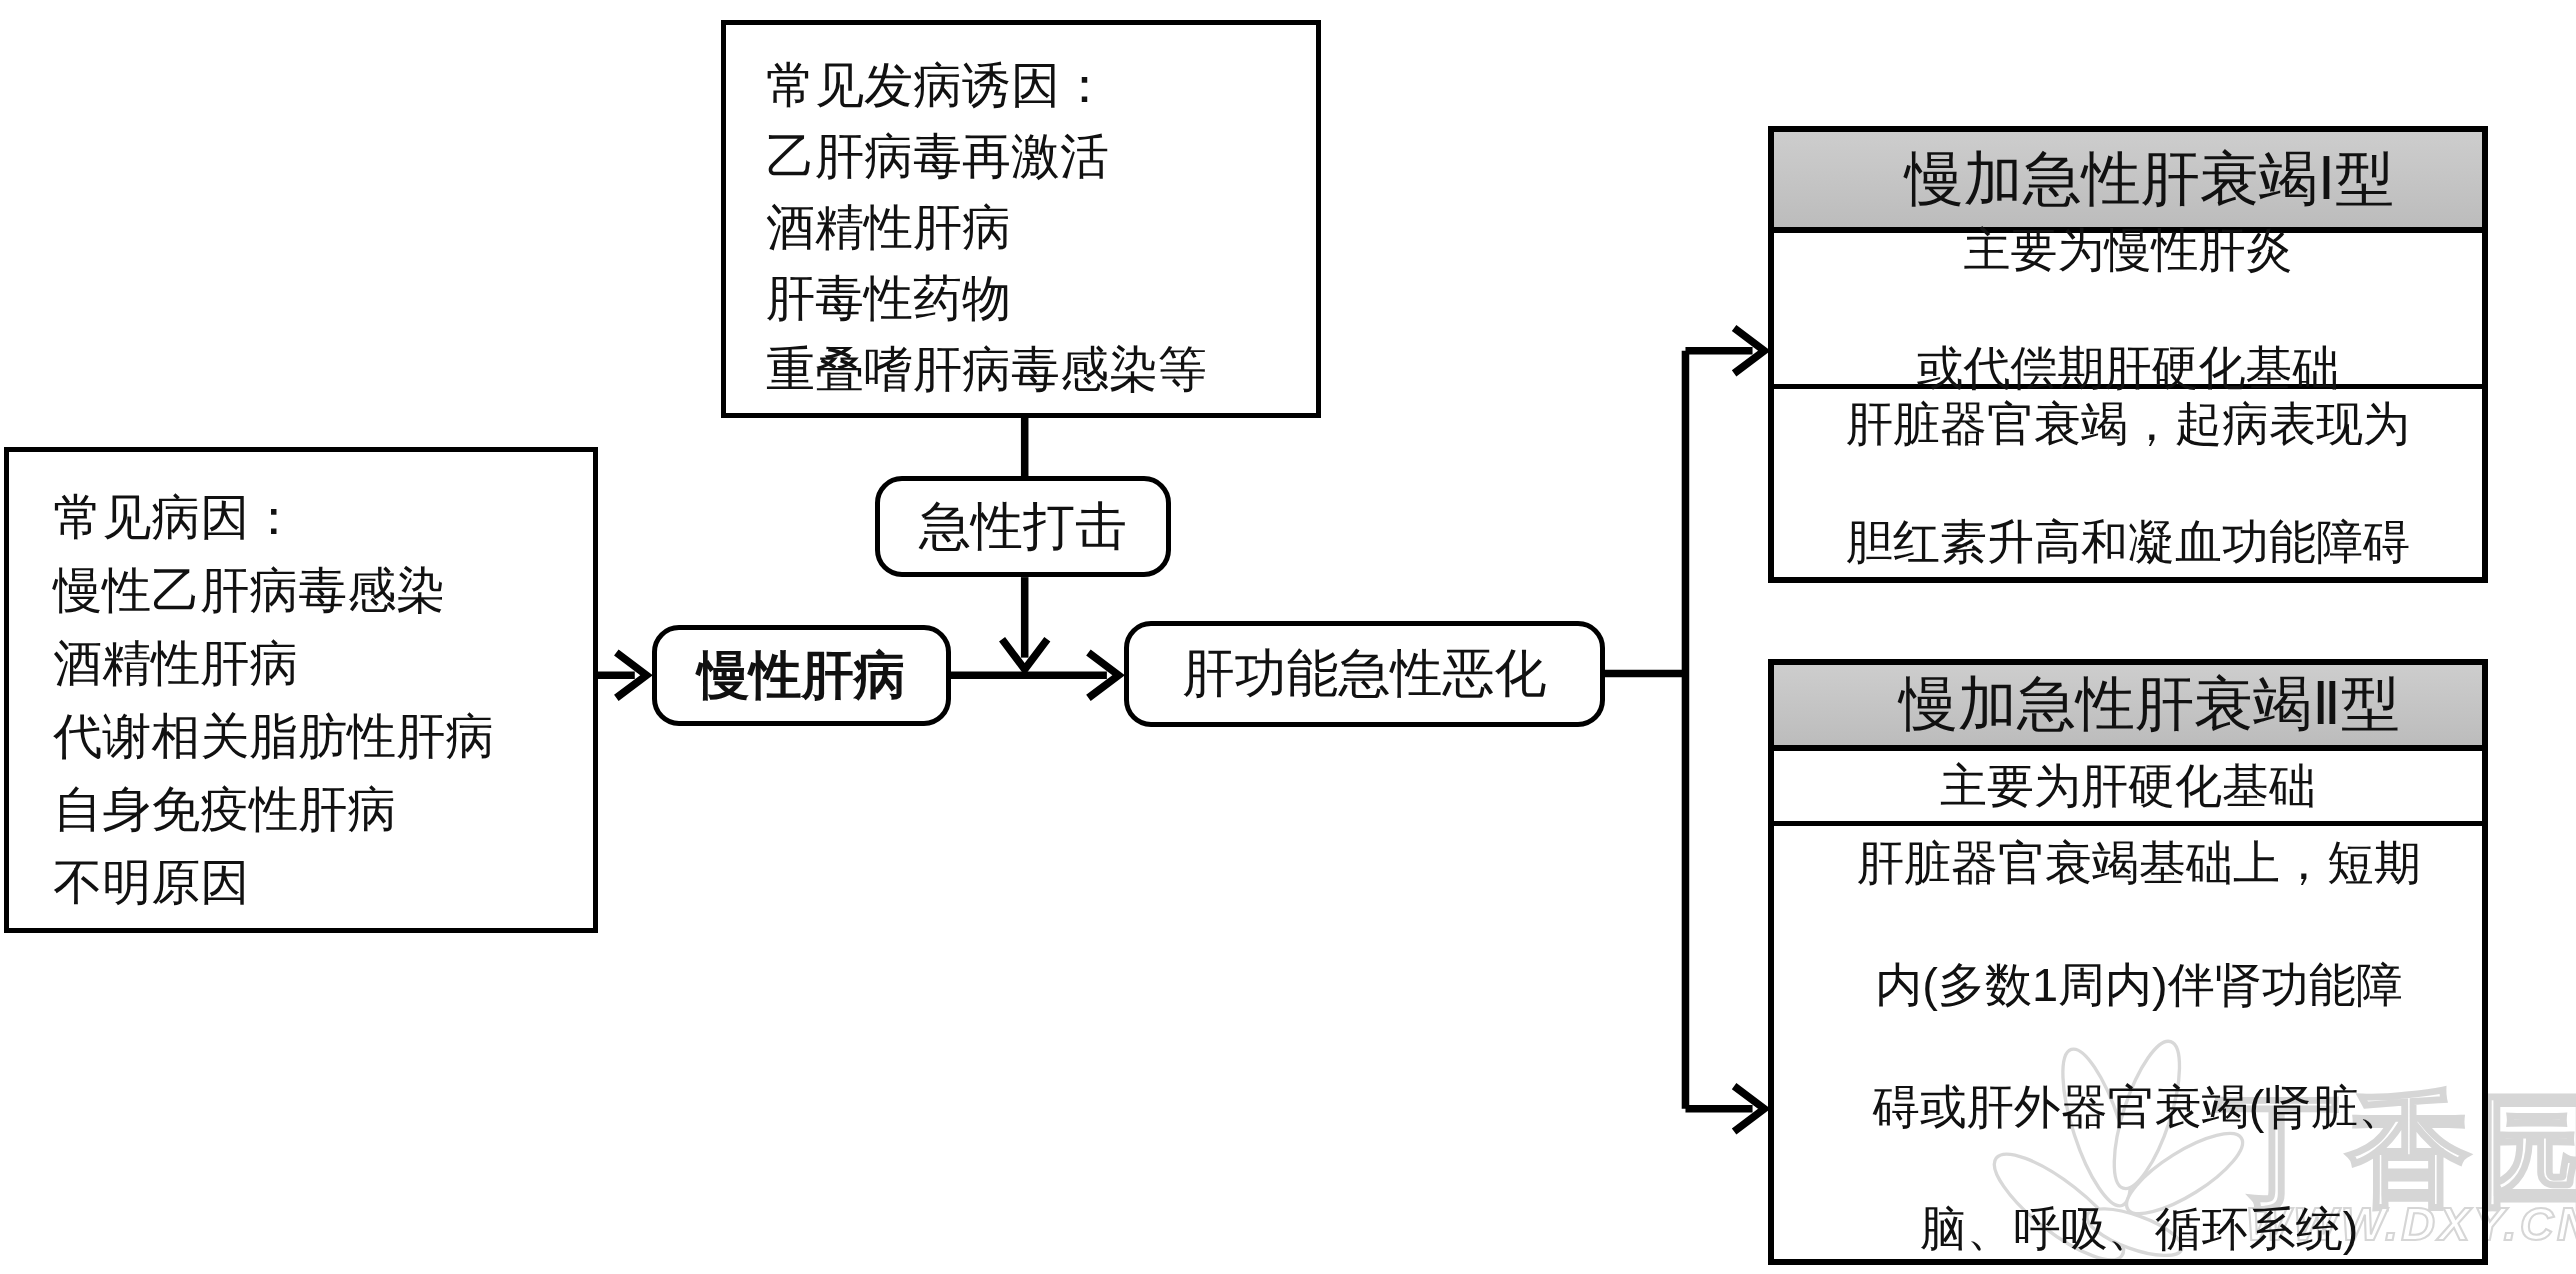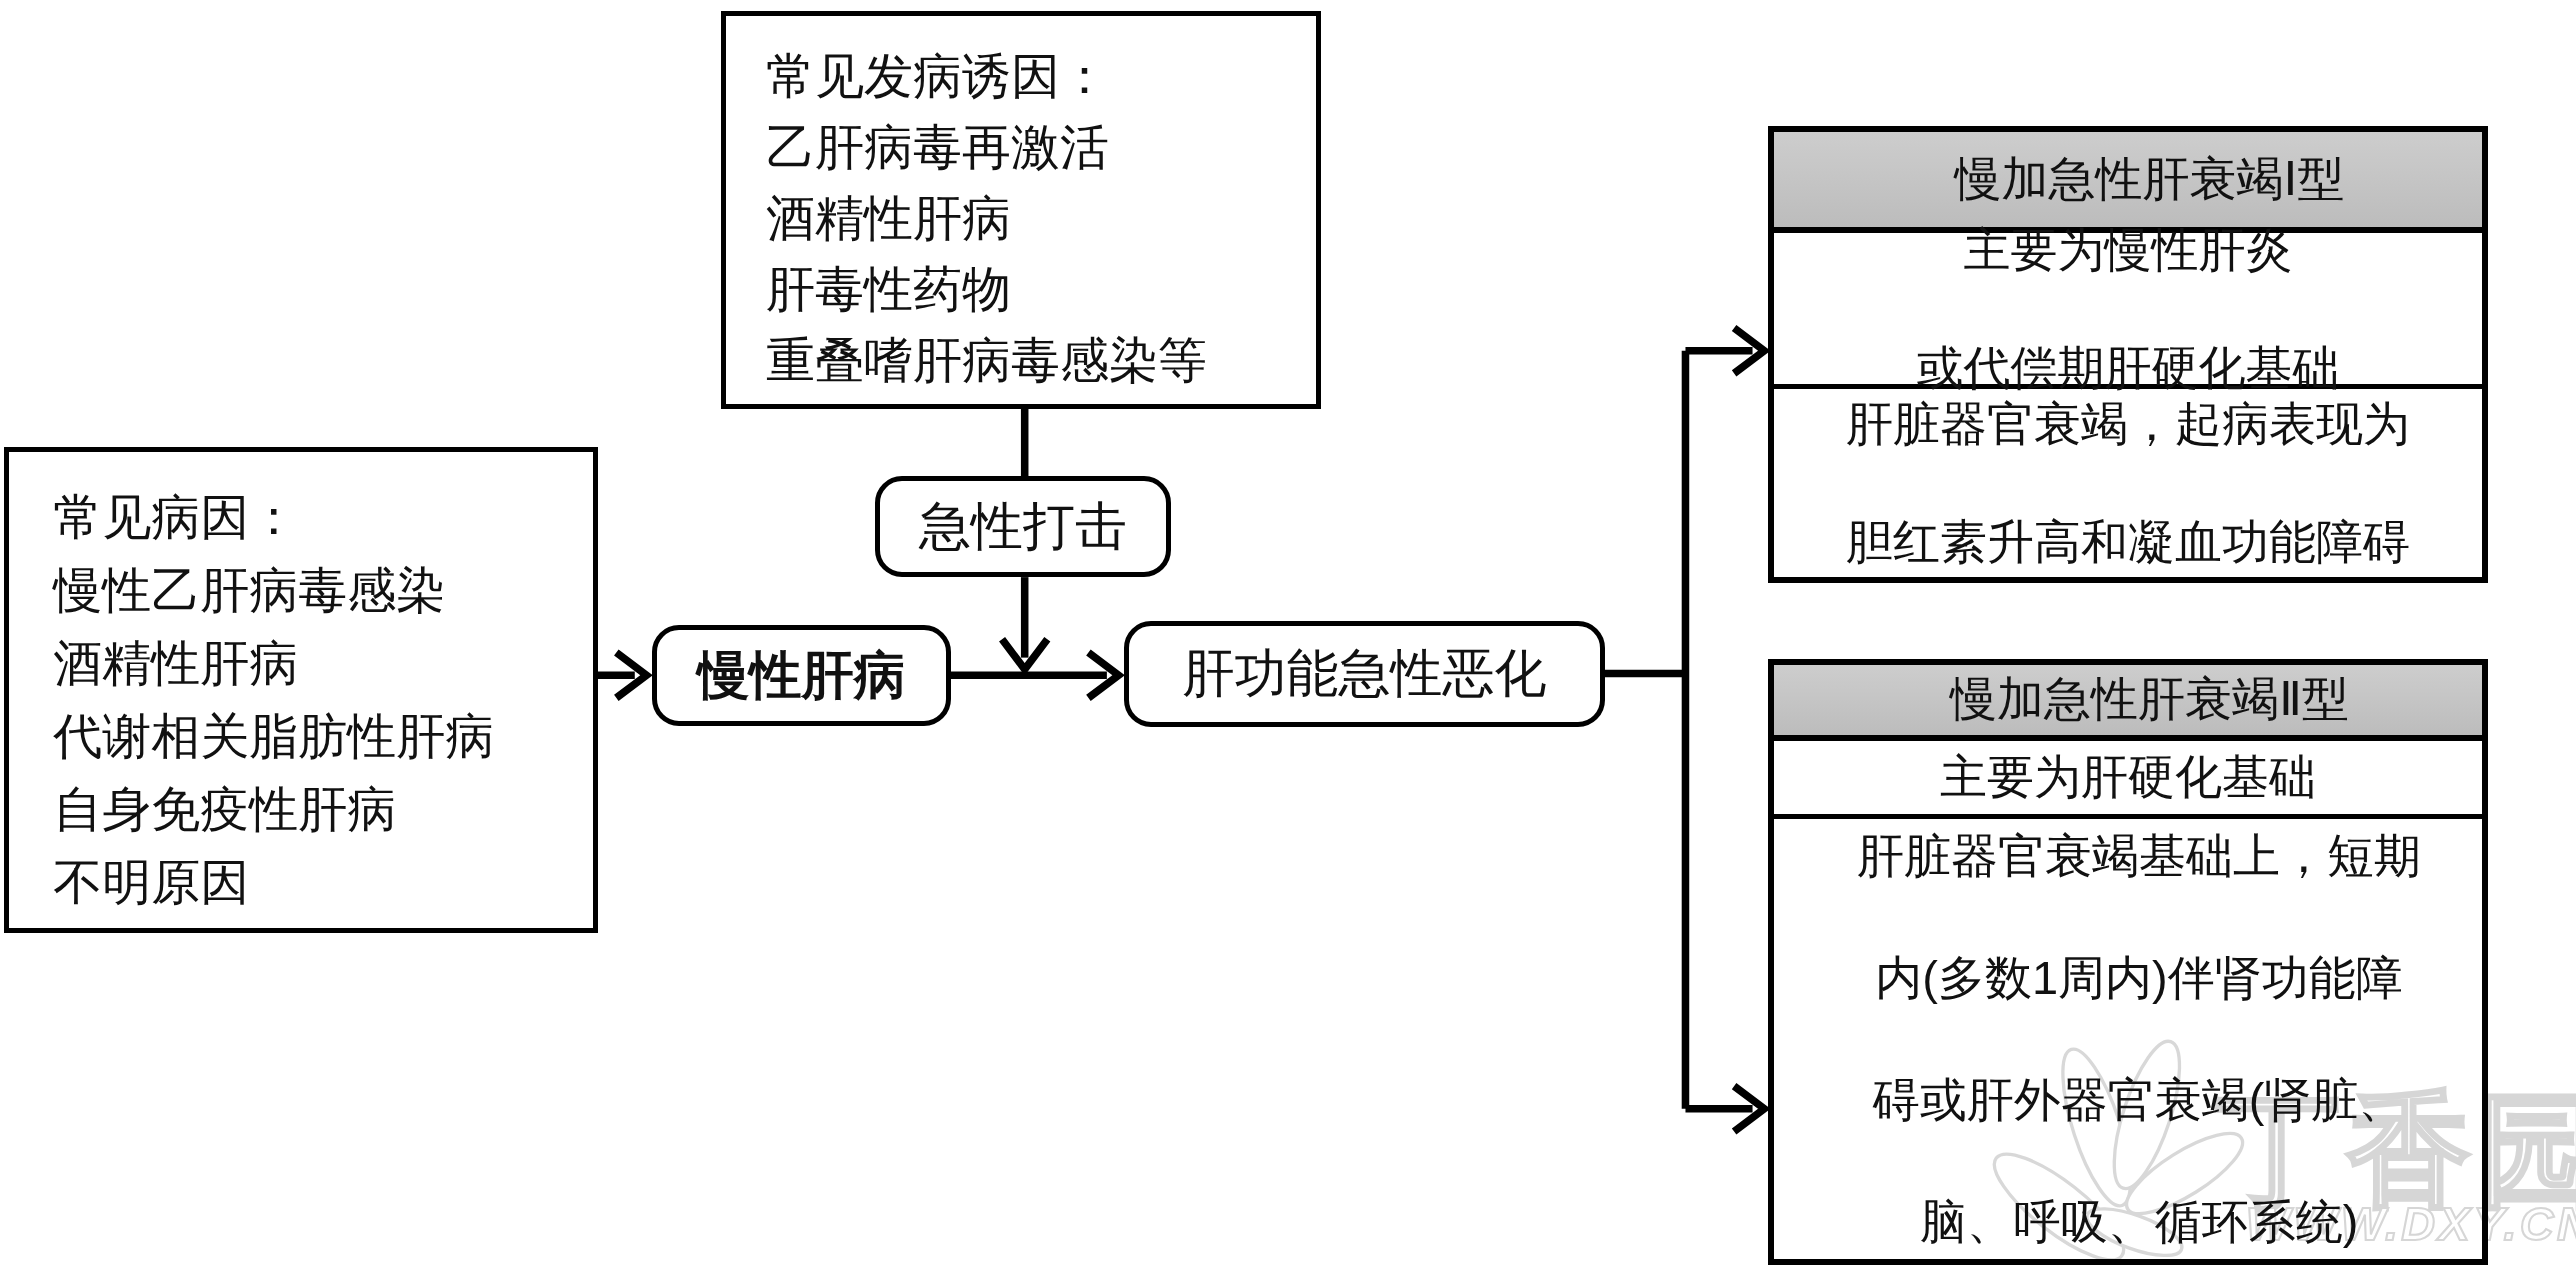--- a/index.html
+++ b/index.html
@@ -5,21 +5,21 @@
   html,body{margin:0;padding:0;background:#ffffff;}
   #canvas{
     position:relative;width:2576px;height:1275px;background:#ffffff;overflow:hidden;
     font-family:"Liberation Sans","DejaVu Sans",sans-serif;color:#111111;
   }
   
   .sq-box{
     position:absolute;background:#ffffff;border:5.9px solid #000000;box-sizing:border-box;
     font-size:49px;z-index:3;
   }
-  #trigger-box{left:721px;top:11px;width:600px;height:398px;padding:25px 8.4px 0 40px;line-height:71px;}
+  #trigger-box{left:721px;top:20px;width:600px;height:398px;padding:25px 8.4px 0 40px;line-height:71px;}
   #cause-box{left:4.2px;top:447px;width:594px;height:486px;padding:28.5px 8.4px 0 44px;line-height:73px;}
   .box-line{white-space:nowrap;}
   
   .rnode{
     position:absolute;background:#ffffff;border:5.9px solid #000000;border-radius:27px;
     box-sizing:border-box;display:flex;align-items:center;justify-content:center;
     font-size:52px;white-space:nowrap;z-index:3;
   }
   #node-chronic{left:652px;top:625px;width:299px;height:101px;font-weight:bold;}
   #node-acute{left:875px;top:476px;width:296px;height:101px;}
@@ -27,21 +27,21 @@
   
   .tbl{
     position:absolute;border:6.7px solid #000000;box-sizing:border-box;background:transparent;
     display:flex;flex-direction:column;z-index:3;text-align:center;
   }
   #type1-table{left:1768px;top:126px;width:720px;height:457px;}
   #type2-table{left:1768px;top:659px;width:720px;height:606px;}
   .tbl-header{
     background:linear-gradient(180deg,#cdcdcd 0%,#c3c3c3 60%,#bcbcbc 100%);
     border-bottom:6.7px solid #000000;box-sizing:border-box;
-    display:flex;align-items:center;justify-content:center;font-size:47px;white-space:nowrap;padding-left:43px;
+    display:flex;align-items:center;justify-content:center;font-size:59px;white-space:nowrap;padding-left:43px;
   }
   #type1-table .tbl-header{height:146px;}
   #type2-table .tbl-header{height:137px;}
   .tbl-row{
     box-sizing:border-box;display:flex;flex-direction:column;align-items:center;justify-content:center;
     font-size:47px;line-height:70px;background:transparent;gap:48px;
   }
   .tbl-row.mid{border-bottom:5px solid #000000;}
   #type1-table .mid{height:156px;}
   #type2-table .mid{height:143px;}

